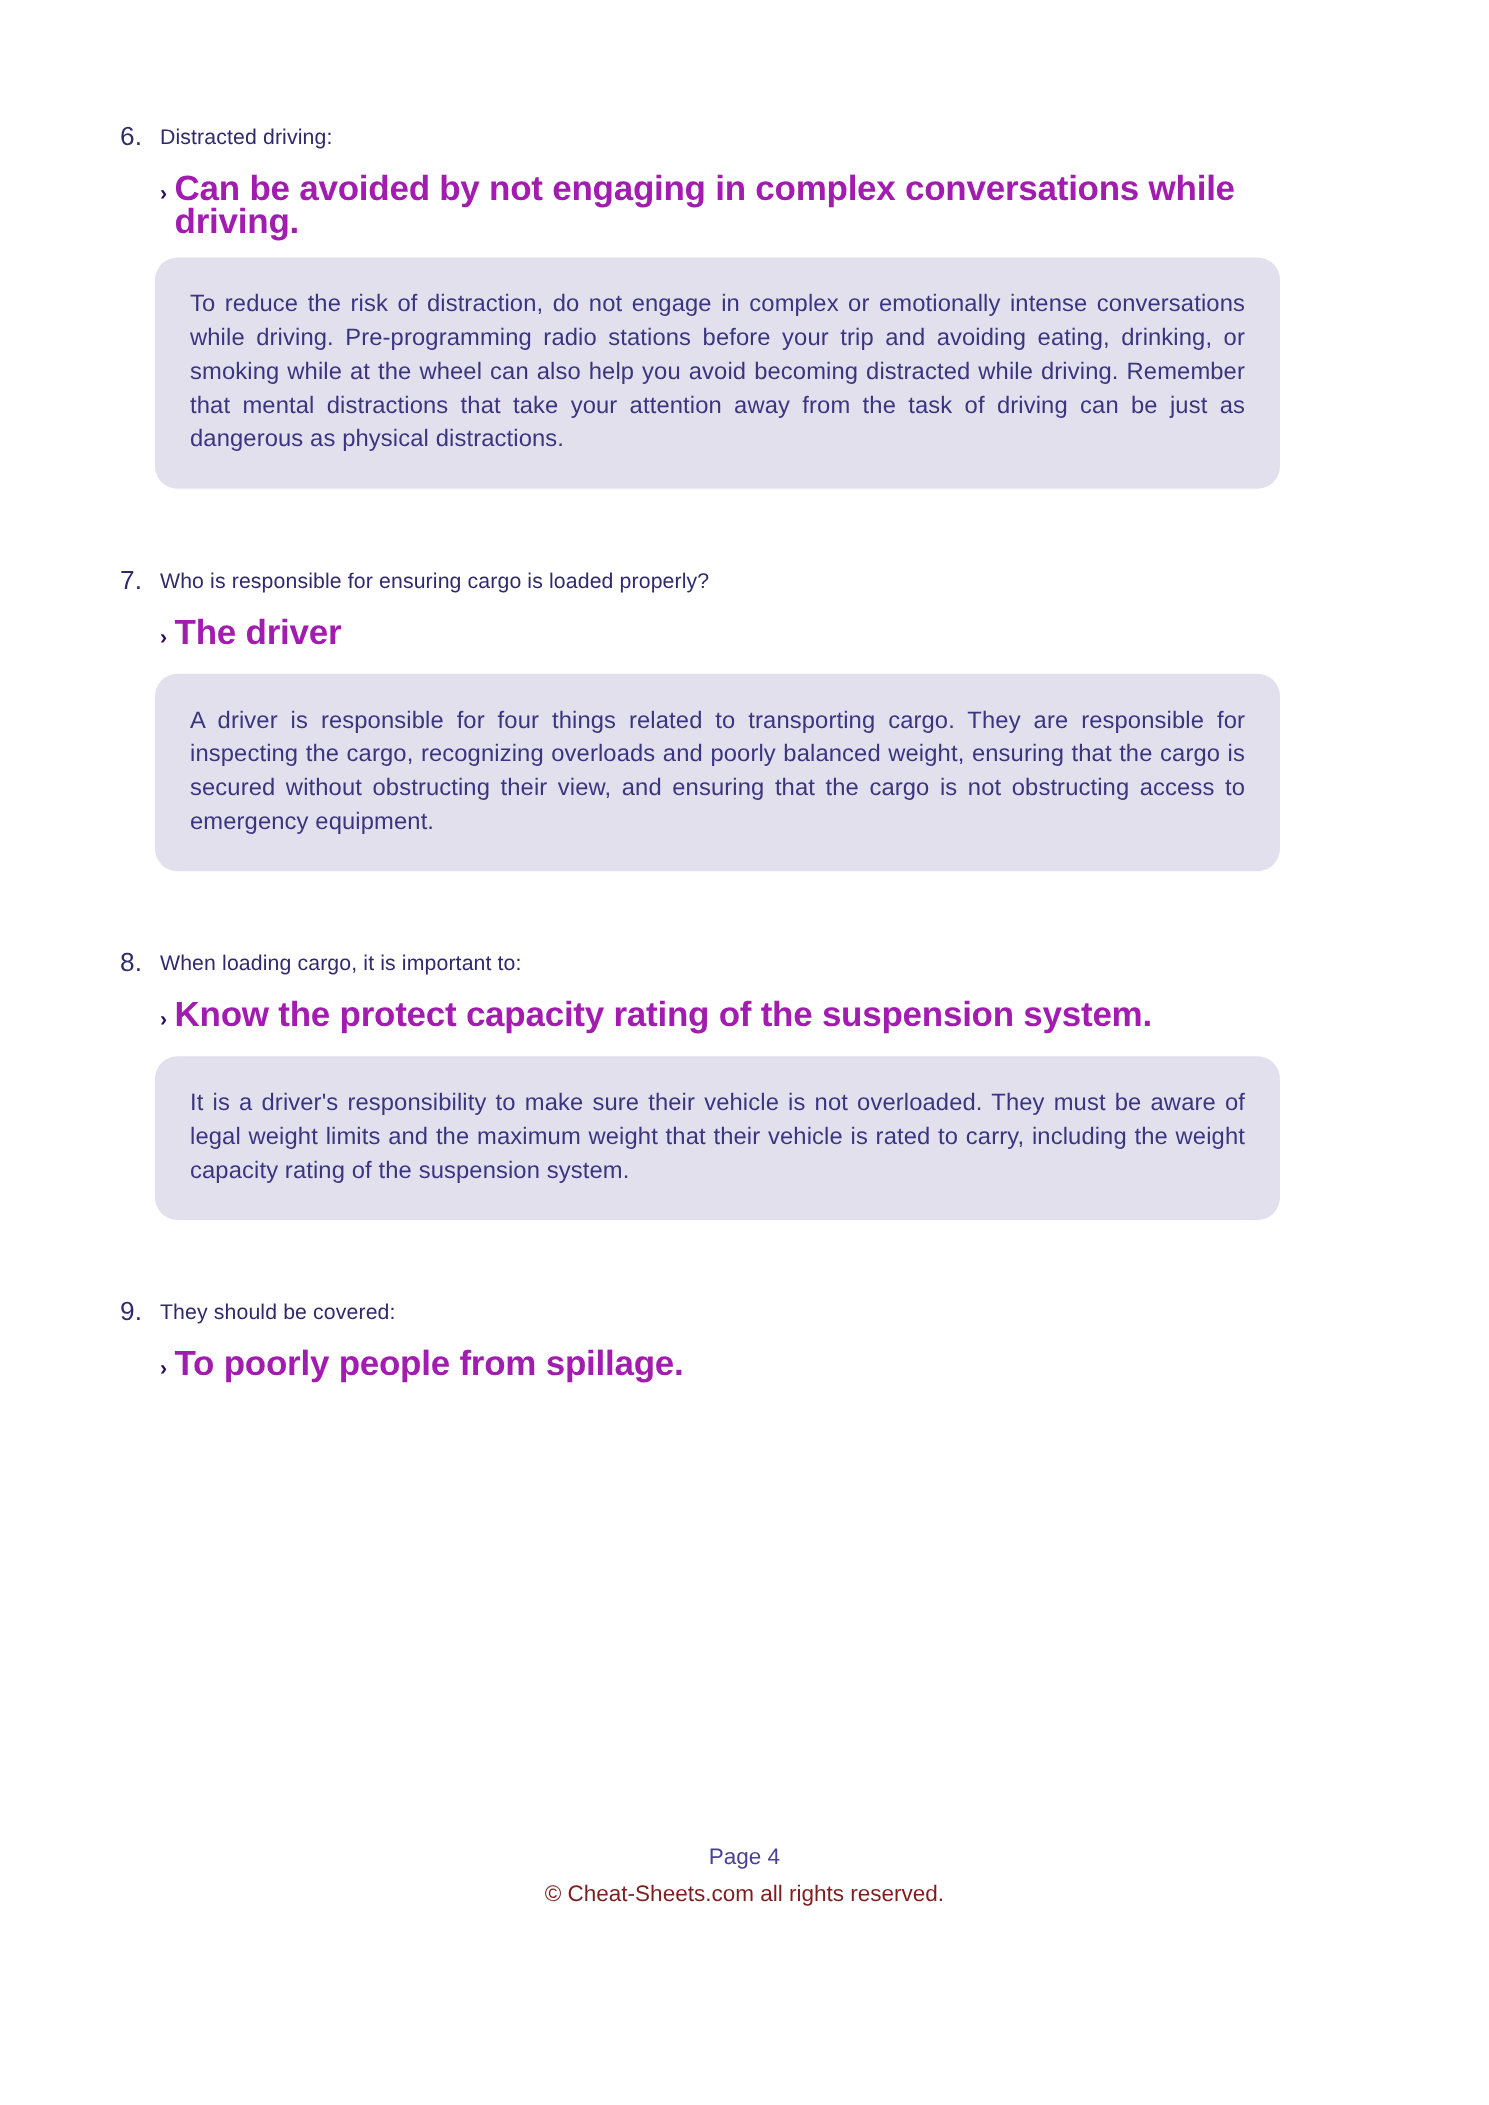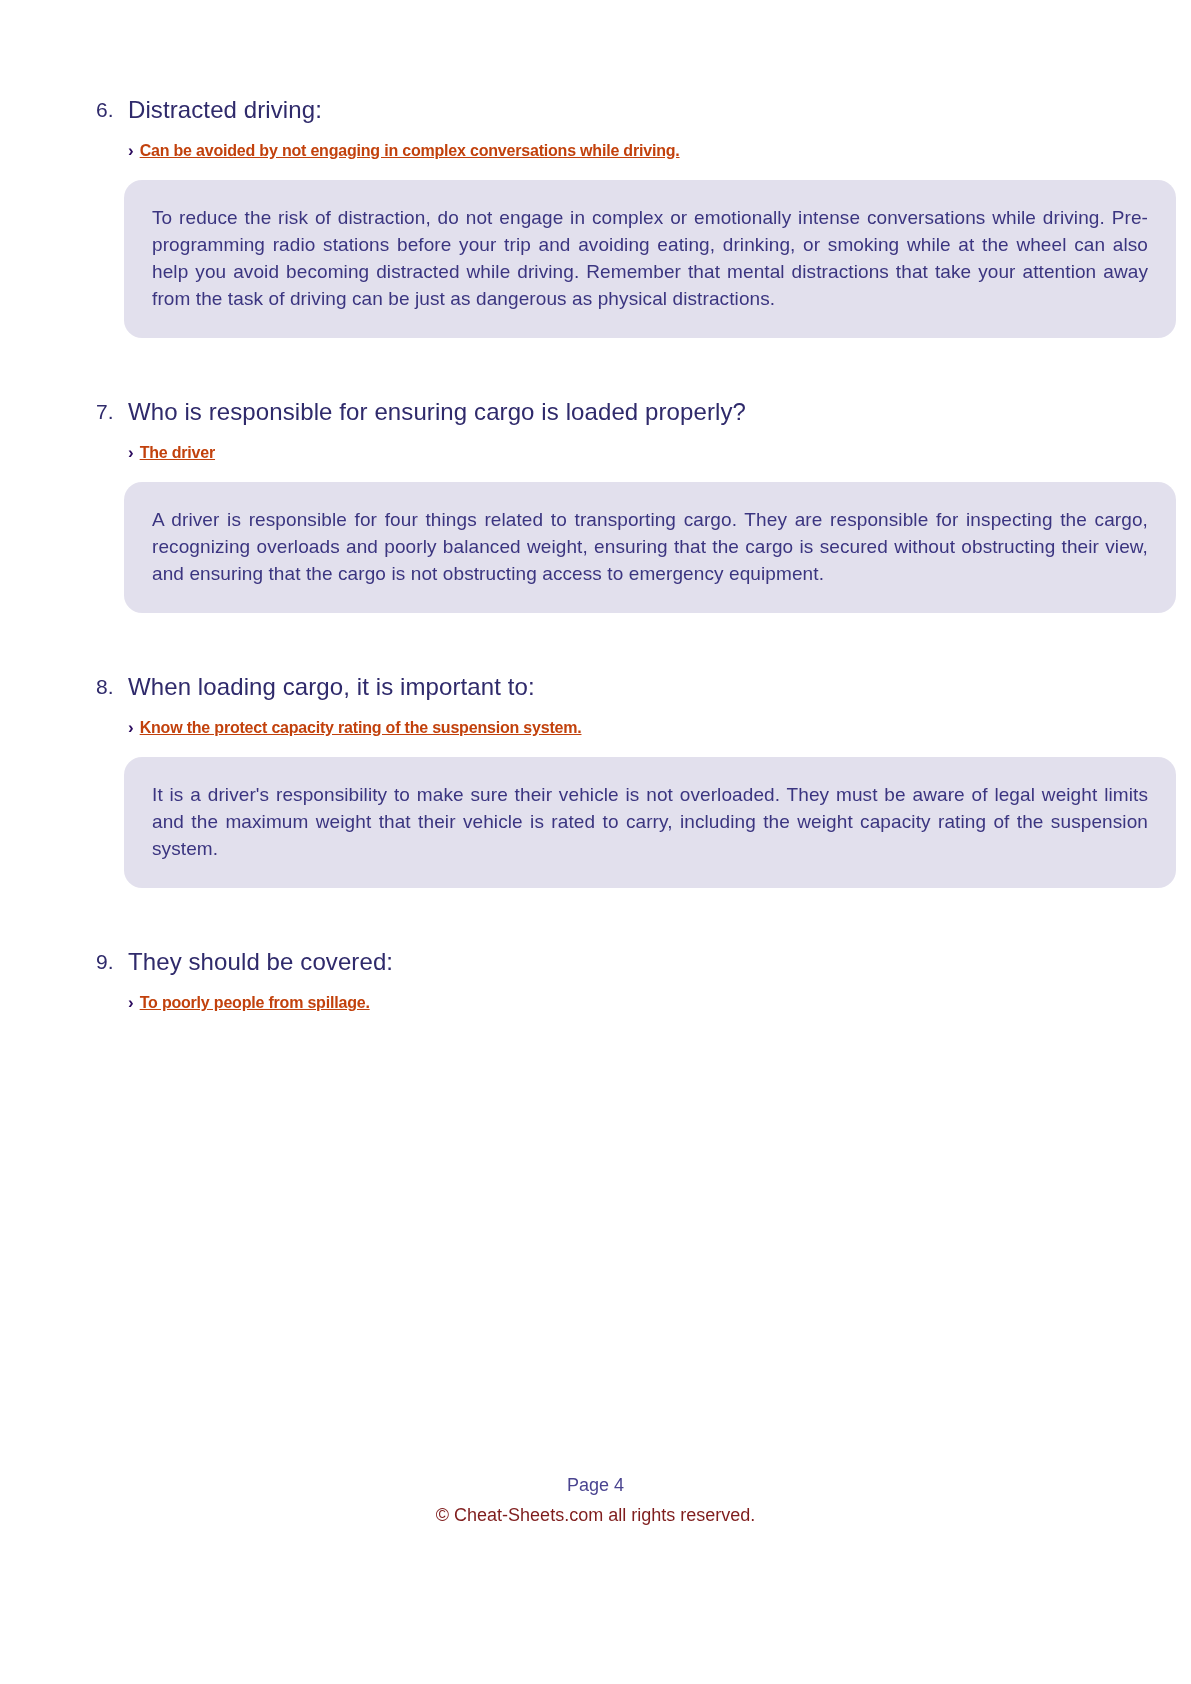--- a/index.html
+++ b/index.html
@@ -47,55 +47,54 @@
   .q-number {
     width: 32px;
     flex: 0 0 32px;
     font-size: 21px;
     line-height: 28px;
     color: #2f2a6b;
     letter-spacing: 0.1px;
   }
   .q-text {
     flex: 1 1 auto;
-    font-size: 24px;
+    font-size: 17px;
     line-height: 28px;
     color: #2f2a6b;
     letter-spacing: 0.1px;
   }
 
   .answer-row {
     display: flex;
     align-items: baseline;
     margin-left: 32px;
     margin-bottom: 16px;
   }
   .chevron {
     flex: 0 0 auto;
     font-size: 17px;
     line-height: 26px;
     font-weight: bold;
     color: #2b0a5e;
     margin-right: 6px;
   }
   .answer-text {
-    font-size: 16px;
+    font-size: 28px;
     line-height: 26px;
     font-weight: bold;
-    color: #c2410c;
+    color: #a21caf;
     letter-spacing: -0.2px;
-    text-decoration: underline;
   }
 
   .explain-box {
     background: #e2e0ed;
     border-radius: 18px;
     padding: 24px 28px 26px 28px;
     box-sizing: border-box;
-    width: 1052px;
+    width: 900px;
     margin-left: 28px;
   }
   .explain-text {
     font-size: 19px;
     line-height: 27px;
     color: #3b3580;
     text-align: justify;
     text-justify: inter-word;
     letter-spacing: 0.1px;
     margin: 0;

